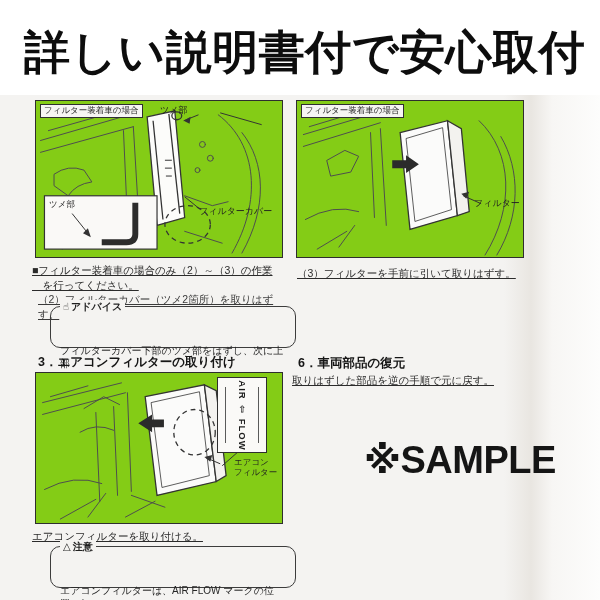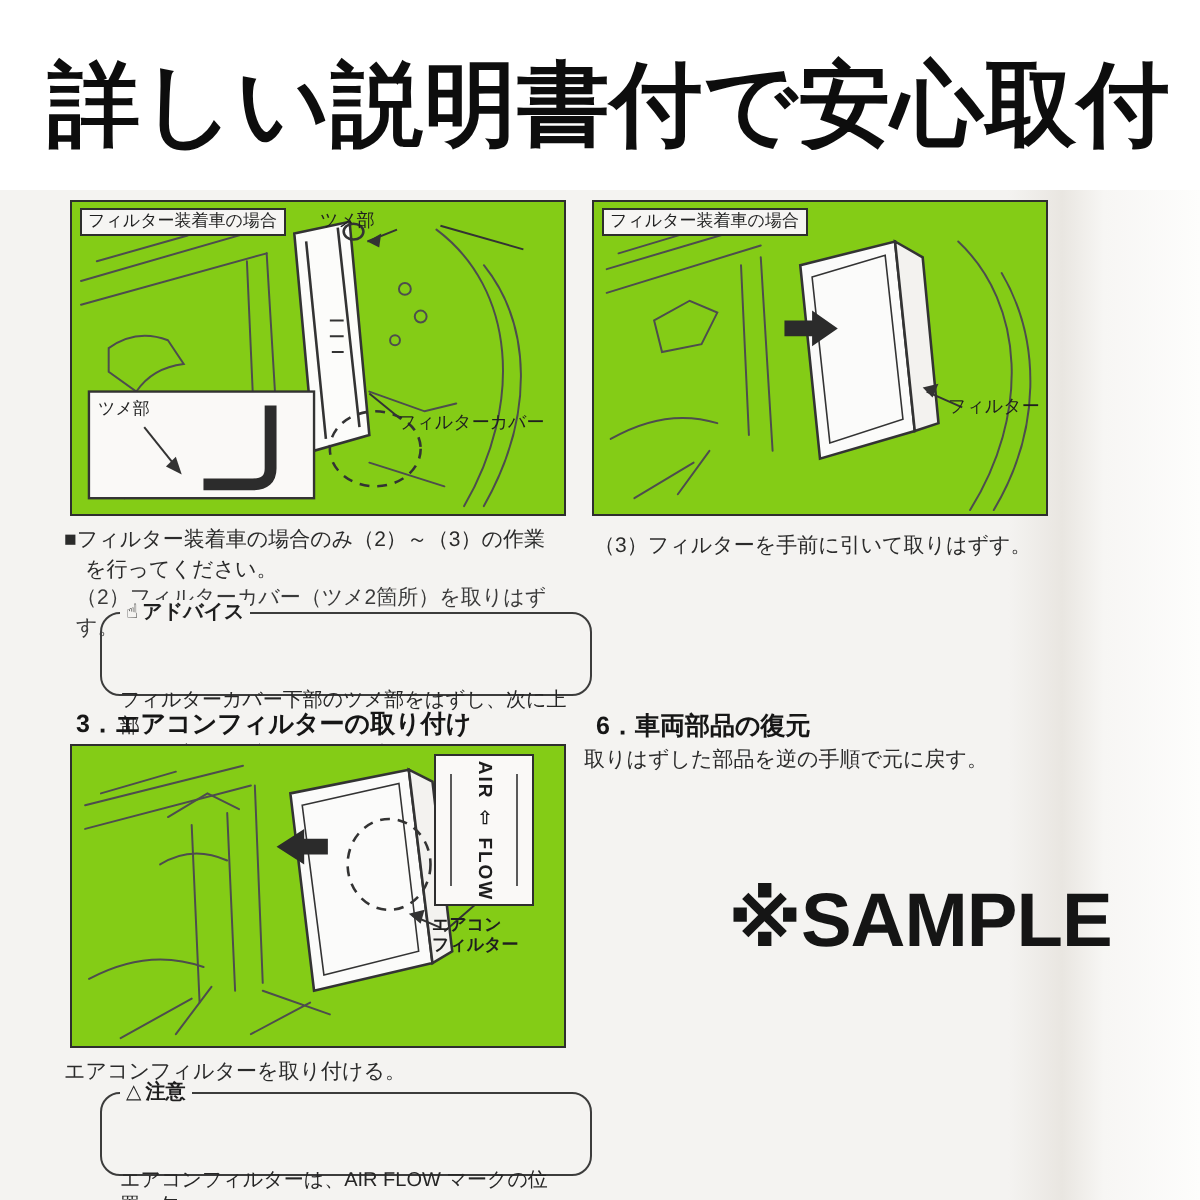--- a/index.html
+++ b/index.html
@@ -22,21 +22,21 @@
     position:absolute;background:#84cc16;border:1.4px solid #2e2e2e;box-sizing:border-box;
   }
   .fig svg{position:absolute;left:0;top:0;width:100%;height:100%;}
   .fig-label{
     position:absolute;font-size:9px;color:#1f1f1f;white-space:nowrap;line-height:1.15;
   }
   .fig-corner{
     border:1px solid #2e2e2e;background:#f6f5f3;padding:1px 3px;font-size:8.5px;
   }
   .two-line{white-space:pre-line;}
-  .body-text{position:absolute;font-size:10.5px;line-height:1.45;color:#2b2b2b;white-space:pre-line;}
+  .body-text{position:absolute;font-size:10.5px;line-height:1.45;color:#2b2b2b;white-space:pre-line;text-decoration:underline;}
   .sub-text{color:#3a3a3a;}
   .note-box{
     position:absolute;border:1.3px solid #3c3c3c;border-radius:10px;box-sizing:border-box;
     padding:9px 7px 4px 9px;font-size:10px;line-height:1.38;color:#262626;white-space:pre-line;margin-left:12px;
   }
   .note-head{
     position:absolute;top:-7px;left:9px;background:#f4f3f1;padding:0 3px;
     font-size:10px;font-weight:bold;color:#1f1f1f;white-space:nowrap;
   }
   .note-head .nicon{font-weight:normal;margin-right:2px;font-size:10px;}
@@ -153,21 +153,21 @@
       <path d="M204 80 L188 94 M186 92 L172 86" stroke-width="1"></path>
     </g>
     <polygon points="103,51 117,42 117,47 129,47 129,55 117,55 117,60" fill="#2b2b2b"></polygon>
     <polygon points="170,85 178,83 176,90" fill="#333"></polygon>
   </svg>
   <div class="airflow-box">
     <span class="airflow-line" style="left:7px;"></span>
     <span class="airflow-line" style="right:7px;"></span>
     <span class="airflow-text"><span>AIR</span><span class="gap"></span><span>⇦</span><span class="gap"></span><span>FLOW</span></span>
   </div>
-  <span class="fig-label two-line" style="left:180px;top:85px;font-size:8.5px;font-weight:bold;">エアコン
+  <span class="fig-label two-line" style="left:198px;top:85px;font-size:8.5px;">エアコン
 フィルター</span>
 </div>
 
 <div class="body-text" style="left:32px;top:529px;width:240px;">エアコンフィルターを取り付ける。</div>
 
 <div class="note-box" style="left:38px;top:546px;width:246px;height:42px;">
   <span class="note-head"><span class="nicon">△</span><span>注意</span></span>
   <span>エアコンフィルターは、AIR FLOW マークの位置、矢
 印の向きを上図のように取り付けてください。</span>
 </div>

